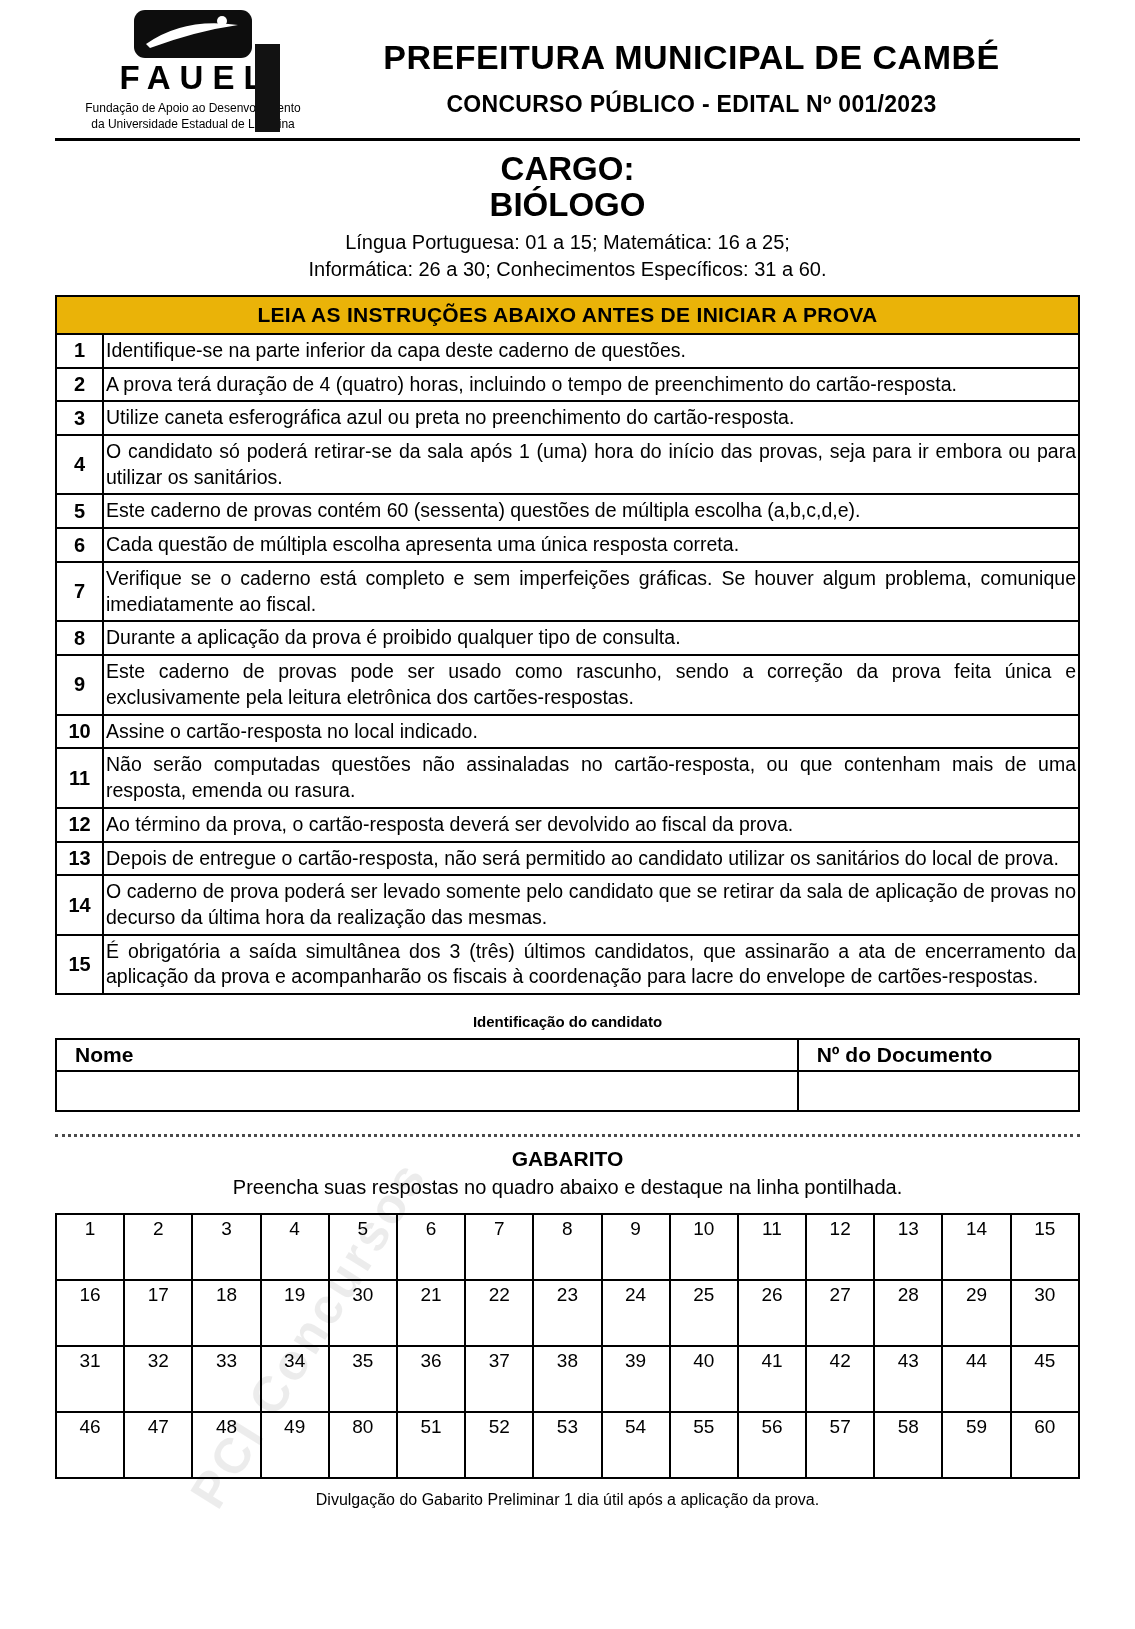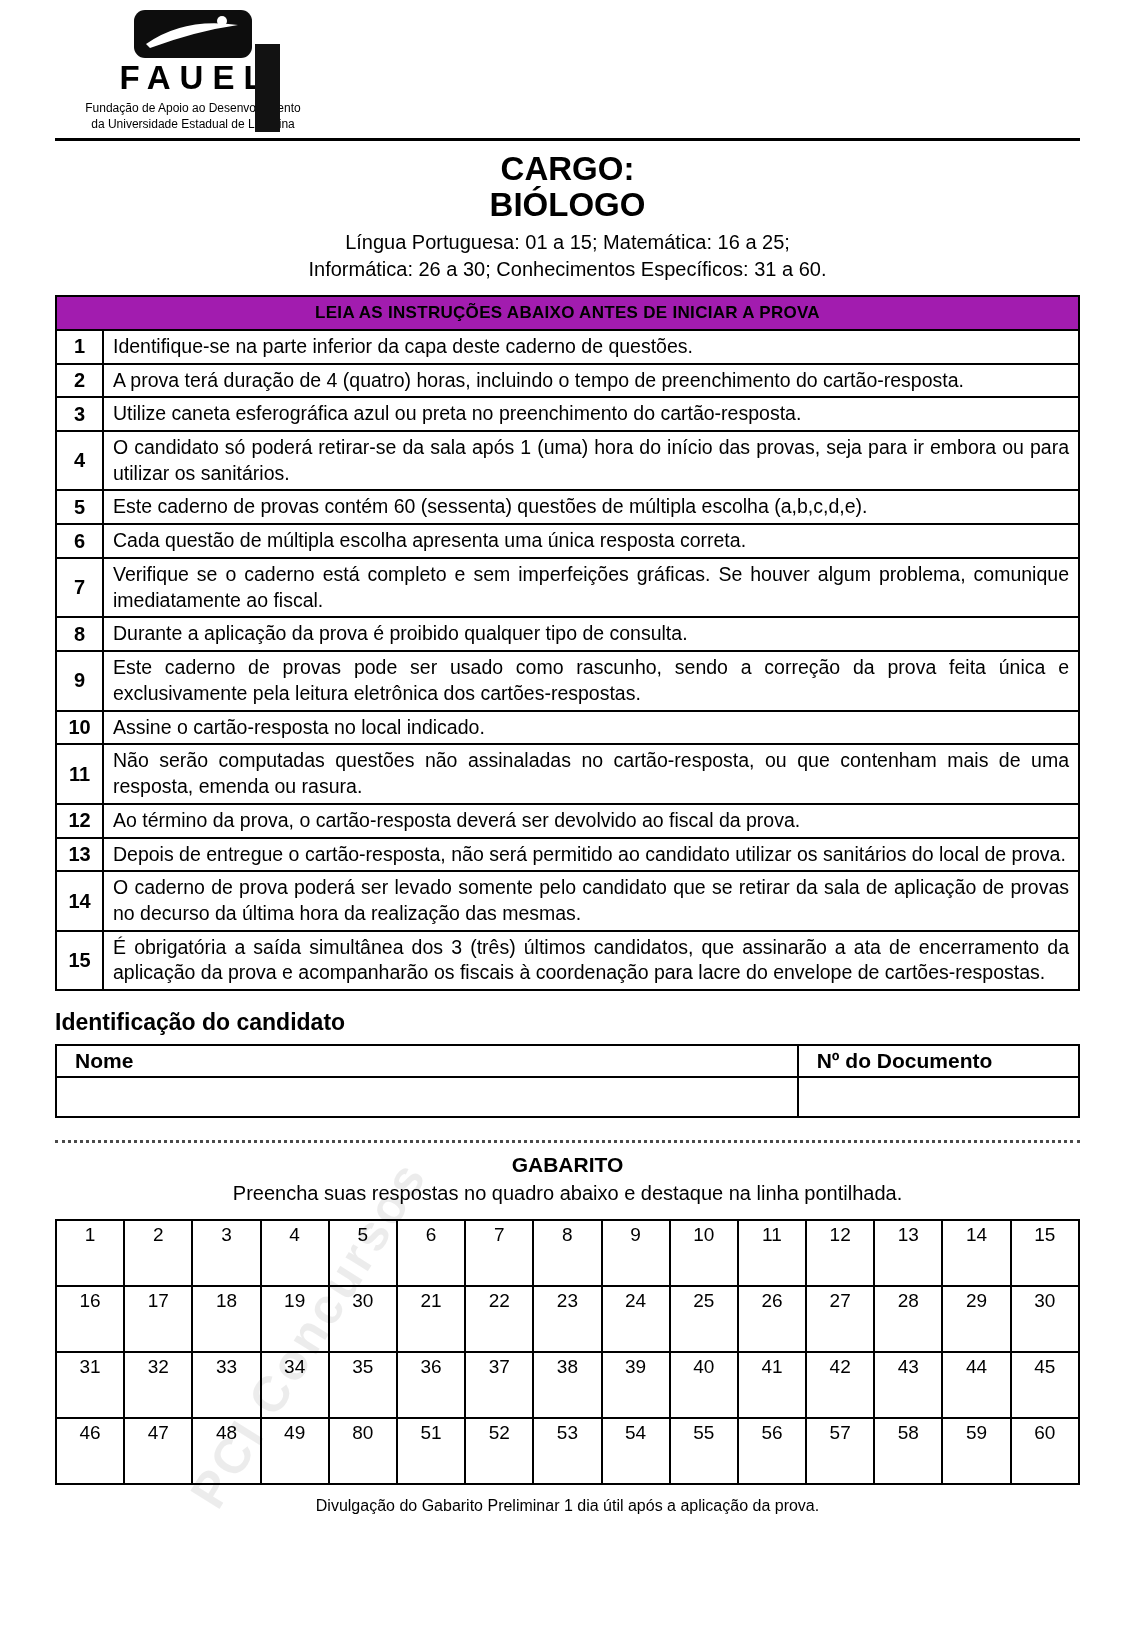--- a/index.html
+++ b/index.html
@@ -29,27 +29,27 @@
   .cargo { text-align:center; margin-top:10px; }
   .cargo-label { font-size:33px; font-weight:bold; line-height:1.1; }
   .cargo-name  { font-size:33px; font-weight:bold; line-height:1.1; }
   .cargo-level { font-size:22px; margin-top:3px; }
   .cargo-subjects { font-size:20px; margin-top:5px; line-height:1.35; }
 
   
   table.instructions { width:100%; border-collapse:collapse; margin-top:12px; }
   table.instructions th, table.instructions td { border:2px solid #000; }
   table.instructions th {
-    background:#a21caf; font-size:17px; font-weight:bold; padding:6px 4px; text-align:center; letter-spacing:0.3px;
+    background:#eab308; font-size:21px; font-weight:bold; padding:6px 4px; text-align:center; letter-spacing:0.3px;
   }
   td.inst-num { width:47px; text-align:center; font-weight:bold; font-size:20px; }
-  td.inst-text { font-size:19.5px; line-height:1.32; padding:3px 9px; text-align:justify; }
-
-  
-  .id-title { font-size:23px; font-weight:bold; margin:18px 0 8px 0; }
+  td.inst-text { font-size:19.5px; line-height:1.32; padding:3px 2px; text-align:justify; }
+
+  
+  .id-title { font-size:15px; font-weight:bold; margin:18px 0 8px 0;text-align:center; }
   table.id-table { width:100%; border-collapse:collapse; }
   table.id-table th, table.id-table td { border:2px solid #000; }
   table.id-table th { font-size:21px; font-weight:bold; text-align:left; padding:3px 18px; }
   th.id-name-col { width:72.5%; }
   td.id-blank { height:40px; background:#fff; }
 
   
   .dotted-sep { margin-top:22px; border-top:3px dotted #4a4a4a; height:0; }
 
   
@@ -80,20 +80,24 @@
         <path d="M12 34 Q50 7 104 15 Q62 21 16 38 Z" fill="#ffffff"></path>
         <circle cx="88" cy="11" r="5" fill="#ffffff"></circle>
       </svg>
       <div class="logo-word">FAUEL</div>
       <div class="logo-caption">
         <div>Fundação de Apoio ao Desenvolvimento</div>
         <div>da Universidade Estadual de Londrina</div>
       </div>
       <div class="logo-bar"></div>
     </div>
+    <div class="header-titles">
+      <div class="main-title">PREFEITURA MUNICIPAL DE CAMBÉ</div>
+      <div class="sub-title">CONCURSO PÚBLICO  -  EDITAL Nº 001/2023</div>
+    </div>
   </header>
 
   <section class="cargo">
     <div class="cargo-label">CARGO:</div>
     <div class="cargo-name">BIÓLOGO</div>
     <div class="cargo-subjects">
       <div>Língua Portuguesa: 01 a 15; Matemática: 16 a 25;</div>
       <div>Informática: 26 a 30; Conhecimentos Específicos: 31 a 60.</div>
     </div>
   </section>

